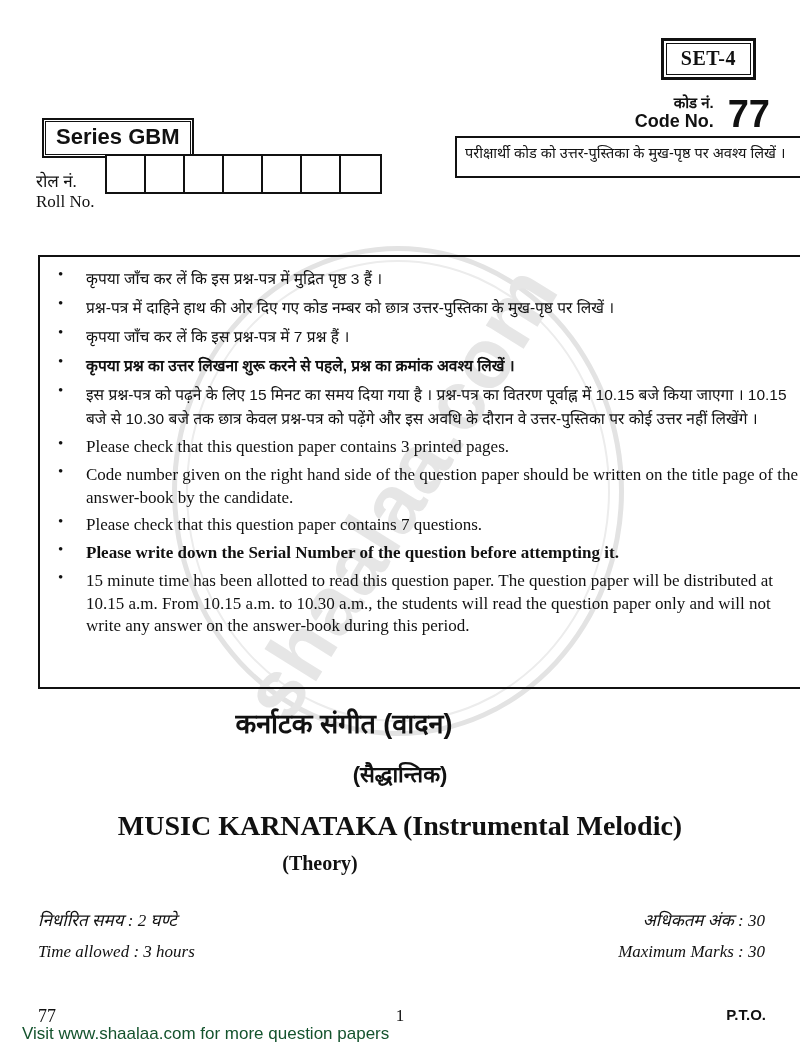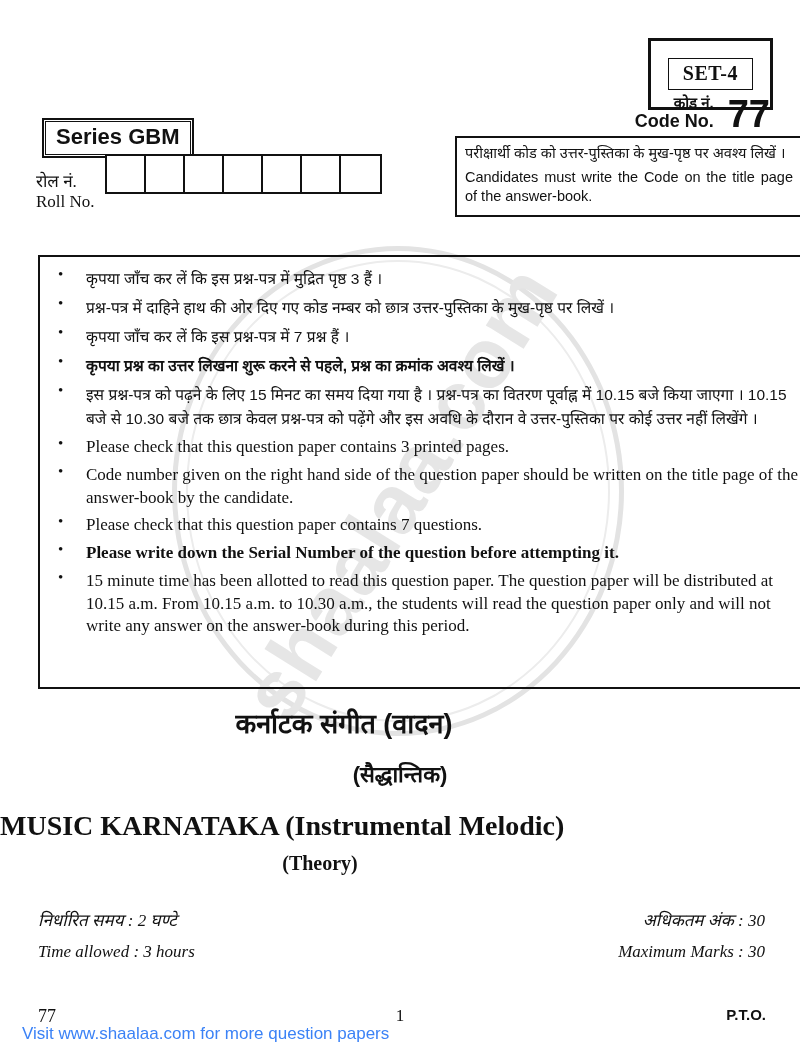--- a/index.html
+++ b/index.html
@@ -58,24 +58,24 @@
     font-size: 84px;
     font-weight: 700;
     color: #e6e6e6;
     white-space: nowrap;
     letter-spacing: 1px;
   }
 
   
   .set-box {
     position: absolute;
-    right: 27px;
+    right: 44px;
     top: 38px;
     border: 3px solid #111;
-    padding: 17px;
+    padding: 2px;
     background: #fff;
   }
   .set-box-inner {
     border: 1px solid #111;
     padding: 3px 14px 4px 14px;
     font-family: "Liberation Serif", serif;
     font-weight: 700;
     font-size: 20px;
     letter-spacing: 0.5px;
   }
@@ -245,20 +245,21 @@
     text-align: center;
     font-family: "Liberation Sans", sans-serif;
     font-size: 22px;
     font-weight: 700;
   }
   .title-en {
     position: absolute;
     left: 0;
     top: 810px;
     width: 800px;
+    text-align: center;
     font-family: "Liberation Serif", serif;
     font-size: 28px;
     font-weight: 700;
   }
   .subtitle-en {
     position: absolute;
     left: 0;
     top: 852px;
     width: 640px;
     text-align: center;
@@ -305,21 +306,21 @@
     font-family: "Liberation Sans", sans-serif;
     font-size: 15px;
     font-weight: 600;
   }
   .footer-visit {
     position: absolute;
     left: 22px;
     top: 1024px;
     font-family: "Liberation Sans", sans-serif;
     font-size: 17px;
-    color: #3b82f6;
+    color: #14532d;
     text-align: center;
   }
 </style>
 </head>
 <body>
 
 <div id="page">
 
   <div class="watermark">
     <div class="wm-ring"></div>
@@ -354,21 +355,20 @@
         <div class="rollno-cell"></div>
         <div class="rollno-cell"></div>
         <div class="rollno-cell"></div>
         <div class="rollno-cell"></div>
         <div class="rollno-cell"></div>
       </div>
   </div>
 
   <div class="cand-box">
     <p class="cand-hi">परीक्षार्थी कोड को उत्तर-पुस्तिका के मुख-पृष्ठ पर अवश्य लिखें ।</p>
-    <p class="cand-en">Candidates must write the Code on the title page of the answer-book.</p>
   </div>
 
   <div class="instr-box">
     <ul class="instr-list" id="instr-list">
         <li><span class="hi-item">कृपया जाँच कर लें कि इस प्रश्न-पत्र में मुद्रित पृष्ठ 3 हैं ।</span></li>
         <li><span class="hi-item just">प्रश्न-पत्र में दाहिने हाथ की ओर दिए गए कोड नम्बर को छात्र उत्तर-पुस्तिका के मुख-पृष्ठ पर लिखें ।</span></li>
         <li><span class="hi-item">कृपया जाँच कर लें कि इस प्रश्न-पत्र में 7 प्रश्न हैं ।</span></li>
         <li><span class="hi-item bold">कृपया प्रश्न का उत्तर लिखना शुरू करने से पहले, प्रश्न का क्रमांक अवश्य लिखें ।</span></li>
         <li><span class="hi-item just">इस  प्रश्न-पत्र  को पढ़ने के लिए 15 मिनट का समय दिया गया है ।  प्रश्न-पत्र का वितरण पूर्वाह्न में 10.15 बजे किया जाएगा ।  10.15 बजे से 10.30 बजे तक छात्र केवल प्रश्न-पत्र को पढ़ेंगे और इस अवधि के दौरान वे उत्तर-पुस्तिका पर कोई उत्तर नहीं लिखेंगे ।</span></li>
         <li><span class="en-item">Please check that this question paper contains 3 printed pages.</span></li>

